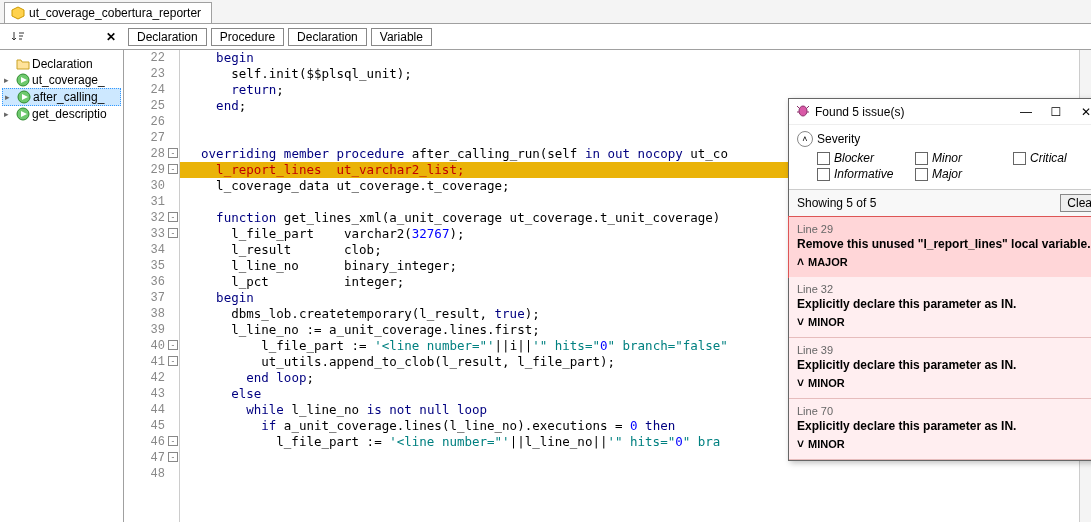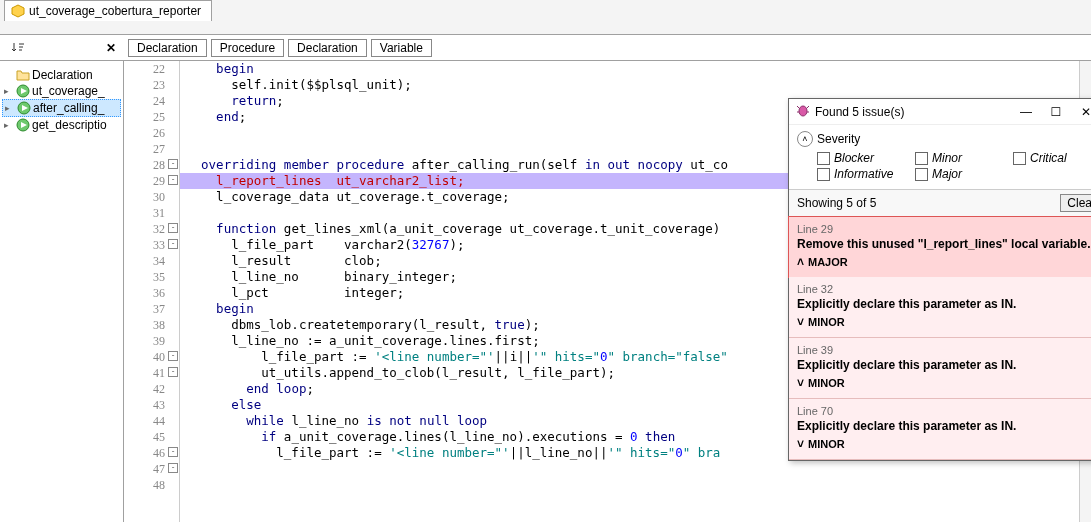--- a/index.html
+++ b/index.html
@@ -1,36 +1,36 @@
 <!DOCTYPE html>
 <html><head>
 <meta charset="utf-8">
 <style>
   * { box-sizing: border-box; margin: 0; padding: 0; }
   body { font-family: "Segoe UI", Tahoma, sans-serif; font-size: 12px; background: #fff; color: #000; width: 1091px; height: 522px; overflow: hidden; position: relative; }
-  .tabbar { height: 35px; border-bottom: 1px solid #a0a0a0; display: flex; align-items: flex-start; padding-left: 4px; background: #f4f4f4; }
+  .tabbar { height: 24px; border-bottom: 1px solid #a0a0a0; display: flex; align-items: flex-end; padding-left: 4px; background: #f4f4f4; }
   .tab { background: #fff; border: 1px solid #a0a0a0; border-bottom: none; padding: 2px 10px 2px 6px; display: flex; align-items: center; gap: 4px; font-size: 12px; height: 21px; }
   .tab-icon { width: 14px; height: 14px; display: inline-flex; align-items: center; justify-content: center; }
   .crumbbar { height: 26px; border-bottom: 1px solid #a0a0a0; display: flex; align-items: center; padding-left: 4px; background: #fff; }
   .crumb-left { width: 118px; display: flex; align-items: center; justify-content: space-between; padding: 0 6px; }
   .sort-icon { width: 16px; height: 16px; display: inline-flex; align-items: center; justify-content: center; }
   .crumb-chips { display: flex; gap: 4px; padding-left: 6px; }
   .chip { border: 1px solid #888; padding: 1px 8px; font-size: 12px; background: #fff; }
   .main { display: flex; height: calc(522px - 24px - 26px); }
   .sidepanel { width: 124px; border-right: 1px solid #a0a0a0; padding: 6px 2px; overflow: hidden; }
   .tree-item { display: flex; align-items: center; gap: 2px; padding: 1px 2px; white-space: nowrap; }
   .tree-item.sel { background: #cde8ff; border: 1px dotted #3399ff; }
   .caret { width: 10px; color: #666; font-size: 9px; }
   .folder-icon, .method-icon { width: 14px; height: 14px; display: inline-flex; align-items: center; justify-content: center; }
-  .gutter { width: 56px; background: #fff; border-right: 1px solid #ccc; font-family: Liberation Serif, serif; font-size: 12px; color: #888; text-align: right; }
+  .gutter { width: 56px; background: #fff; border-right: 1px solid #ccc; font-family: Liberation Mono, monospace; font-size: 12px; color: #888; text-align: right; }
   .gutter-line { height: 16px; line-height: 16px; padding-right: 14px; position: relative; }
   .fold { position: absolute; right: 1px; top: 2px; width: 10px; height: 10px; border: 1px solid #888; font-size: 8px; line-height: 8px; text-align: center; color: #555; background:#fff;}
   .editor { flex: 1; font-family: Consolas, monospace; font-size: 12.5px; line-height: 16px; overflow: hidden; position: relative; }
   .code-line { height: 16px; white-space: pre; padding-left: 6px; }
-  .hl-yellow { background: #c4b5fd; }
+  .hl-yellow { background: #eab308; }
   .kw { color: #000080; }
   .str { color: #008080; }
   .red { color: #c00000;}
   .num { color: #0000ff;}
   .overview { width: 12px; background: #f4f4f4; border-left: 1px solid #ccc; position: relative;}
   .ov-mark { position:absolute; left:1px; width:10px; height:4px; background:#ffb4b4;}
 
   
   .popup { position: absolute; top: 98px; left: 788px; width: 320px; background: #fff; border: 1px solid #666; box-shadow: 2px 2px 6px rgba(0,0,0,0.25); font-size: 12px; }
   .popup-title { height: 26px; display: flex; align-items: center; padding: 0 6px; border-bottom: 1px solid #eee;}

